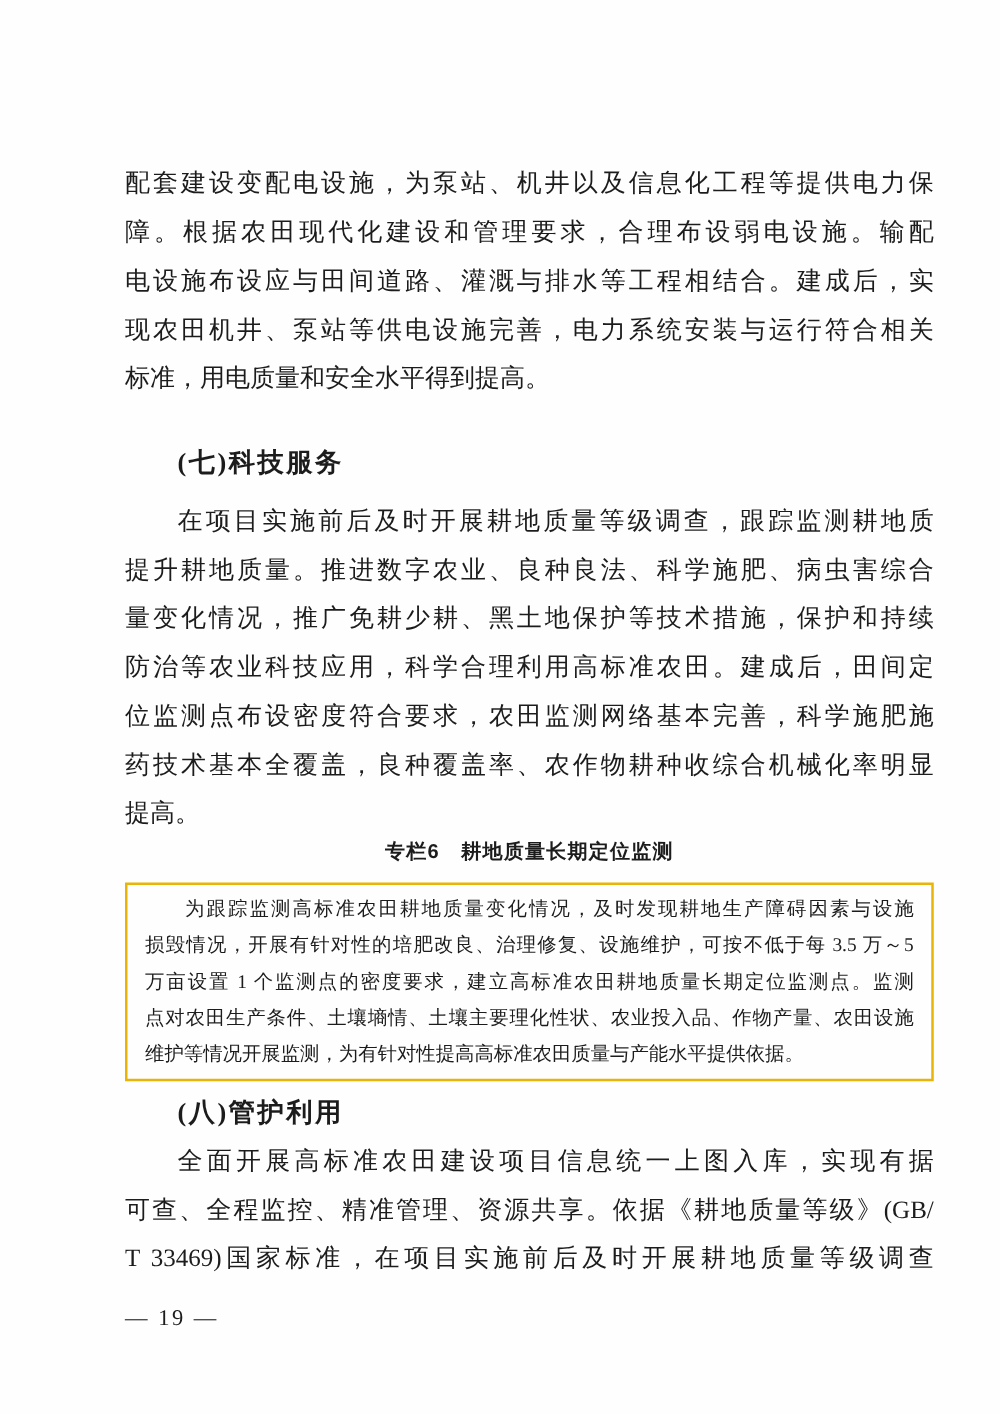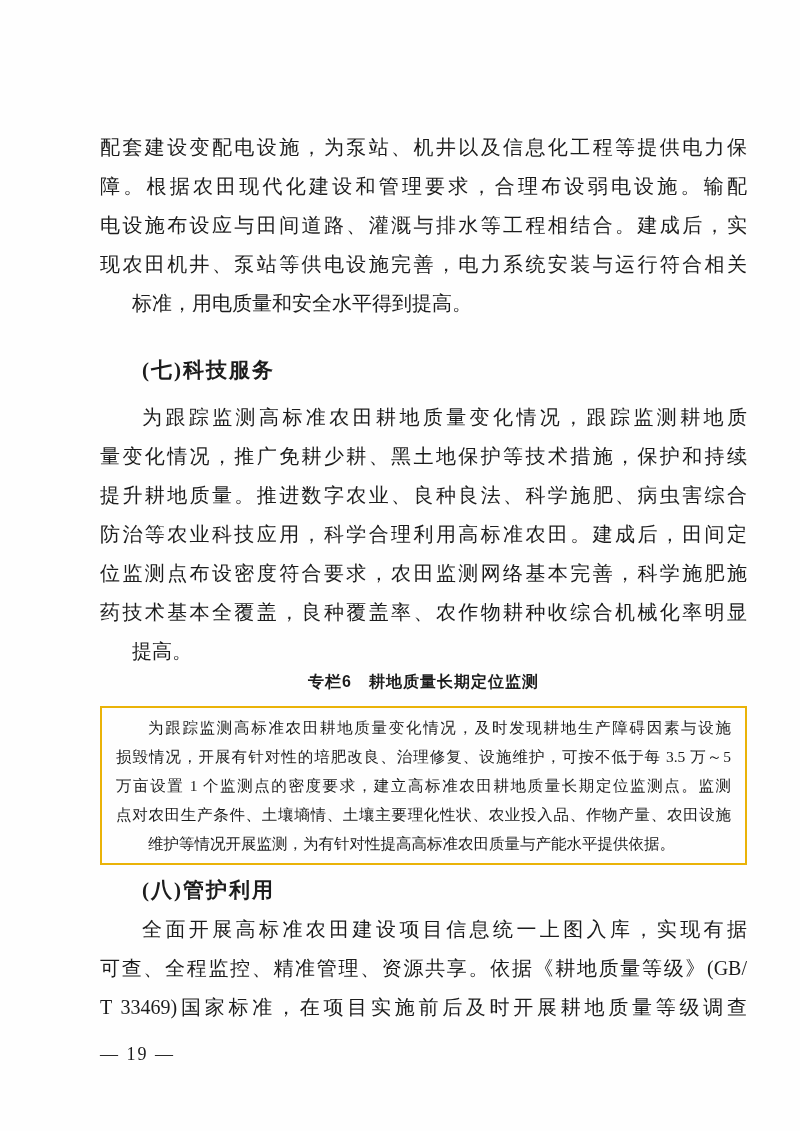--- a/index.html
+++ b/index.html
@@ -17,21 +17,20 @@
   .para {
     font-size: 20px;
     line-height: 39px;
   }
   .line {
     text-align: justify;
     text-align-last: justify;
   }
   .line.last {
     text-align-last: auto;
-    margin-left: 32px;
   }
   .line.indent {
     text-indent: 42px;
   }
   .sec-heading {
     font-size: 21px;
     line-height: 39px;
     font-weight: bold;
     padding-left: 42px;
     letter-spacing: 2px;
@@ -74,23 +73,23 @@
     <div class="line">配套建设变配电设施，为泵站、机井以及信息化工程等提供电力保</div>
     <div class="line">障。根据农田现代化建设和管理要求，合理布设弱电设施。输配</div>
     <div class="line">电设施布设应与田间道路、灌溉与排水等工程相结合。建成后，实</div>
     <div class="line">现农田机井、泵站等供电设施完善，电力系统安装与运行符合相关</div>
     <div class="line last">标准，用电质量和安全水平得到提高。</div>
   </div>
 
   <div class="sec-heading first">(七)科技服务</div>
 
   <div class="para p2">
-    <div class="line indent">为跟踪监测高标准农田耕地质量变化情况，跟踪监测耕地质</div>
+    <div class="line indent">在项目实施前后及时开展耕地质量等级调查，跟踪监测耕地质</div>
+    <div class="line">提升耕地质量。推进数字农业、良种良法、科学施肥、病虫害综合</div>
     <div class="line">量变化情况，推广免耕少耕、黑土地保护等技术措施，保护和持续</div>
-    <div class="line">提升耕地质量。推进数字农业、良种良法、科学施肥、病虫害综合</div>
     <div class="line">防治等农业科技应用，科学合理利用高标准农田。建成后，田间定</div>
     <div class="line">位监测点布设密度符合要求，农田监测网络基本完善，科学施肥施</div>
     <div class="line">药技术基本全覆盖，良种覆盖率、农作物耕种收综合机械化率明显</div>
     <div class="line last">提高。</div>
   </div>
 
   <div class="callout-title">专栏6　耕地质量长期定位监测</div>
 
   <div class="callout-box">
     <div class="line indent">为跟踪监测高标准农田耕地质量变化情况，及时发现耕地生产障碍因素与设施</div>

